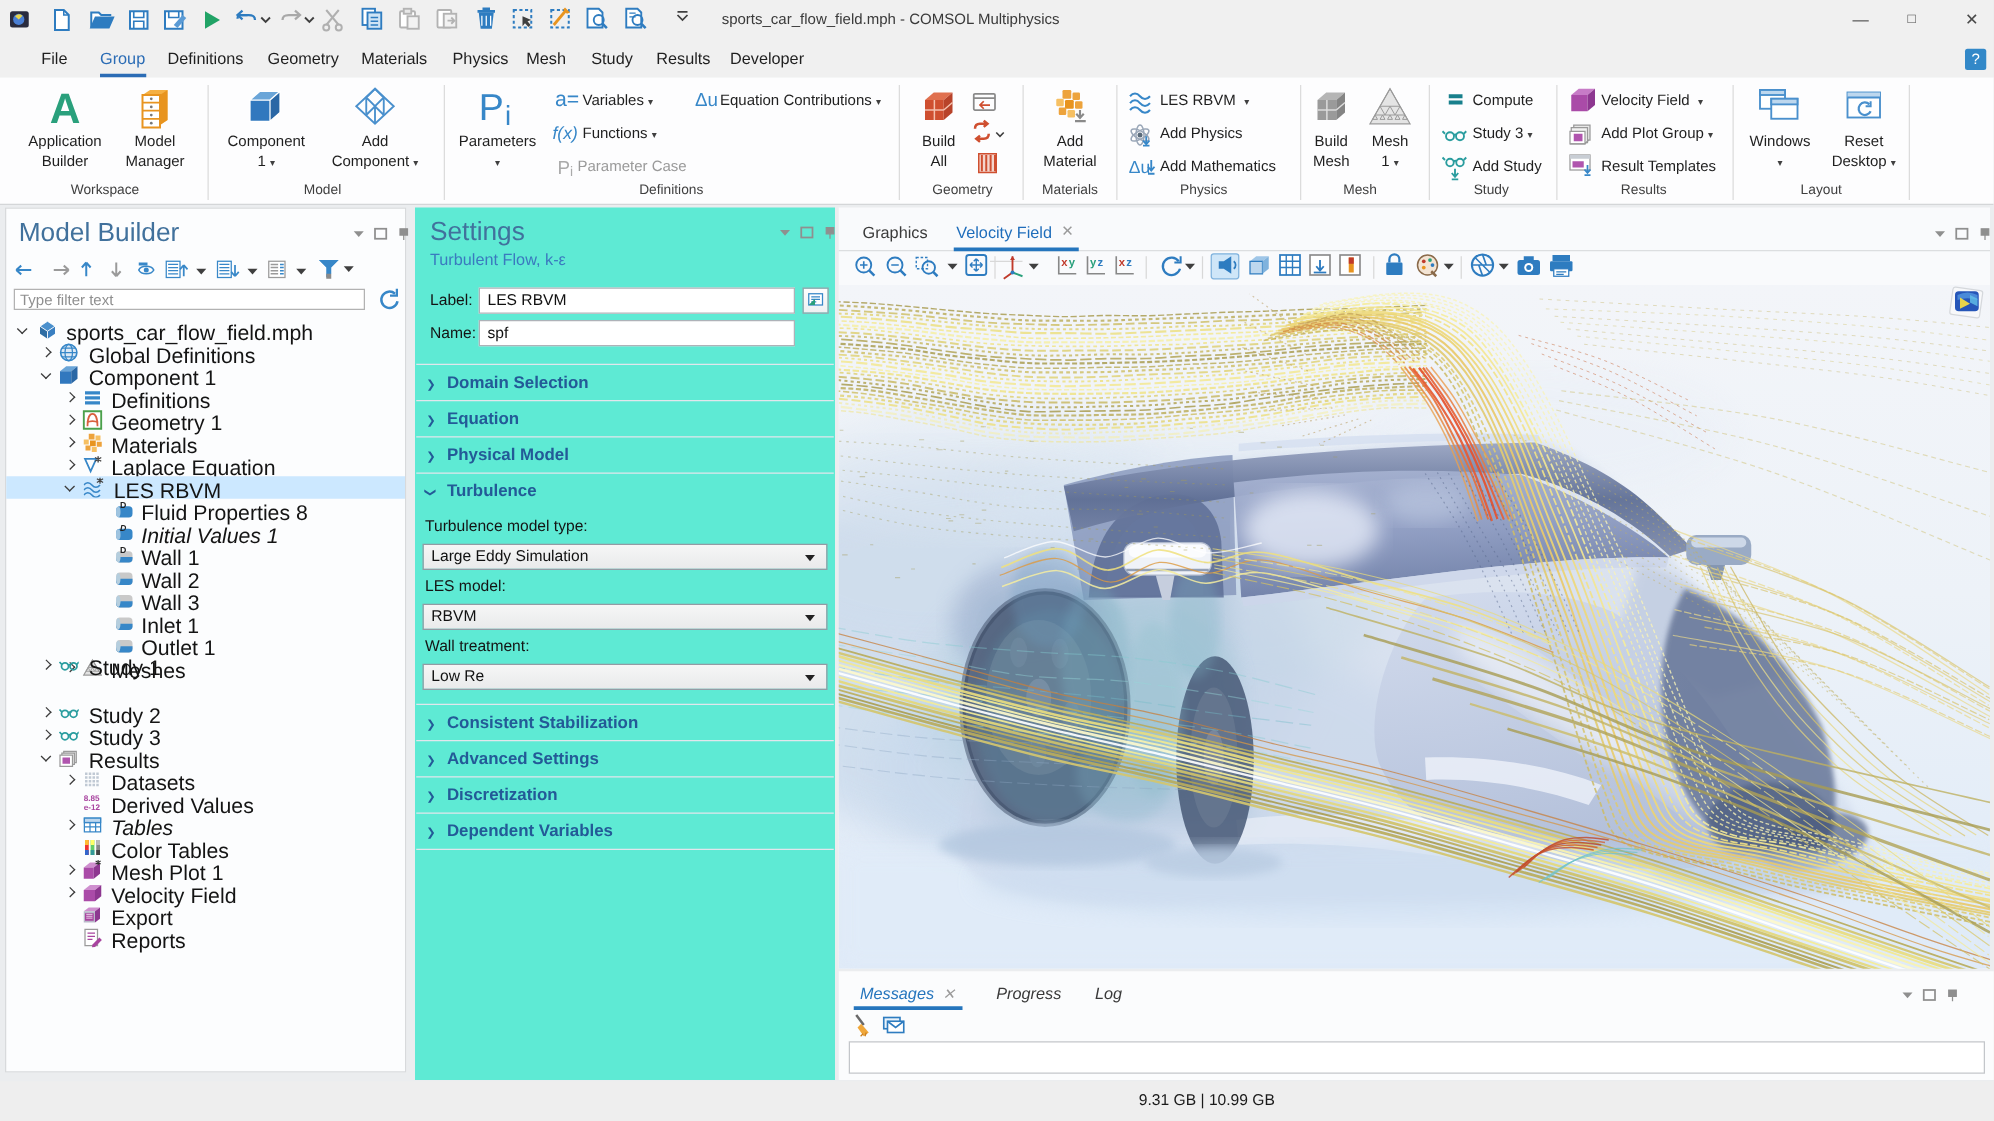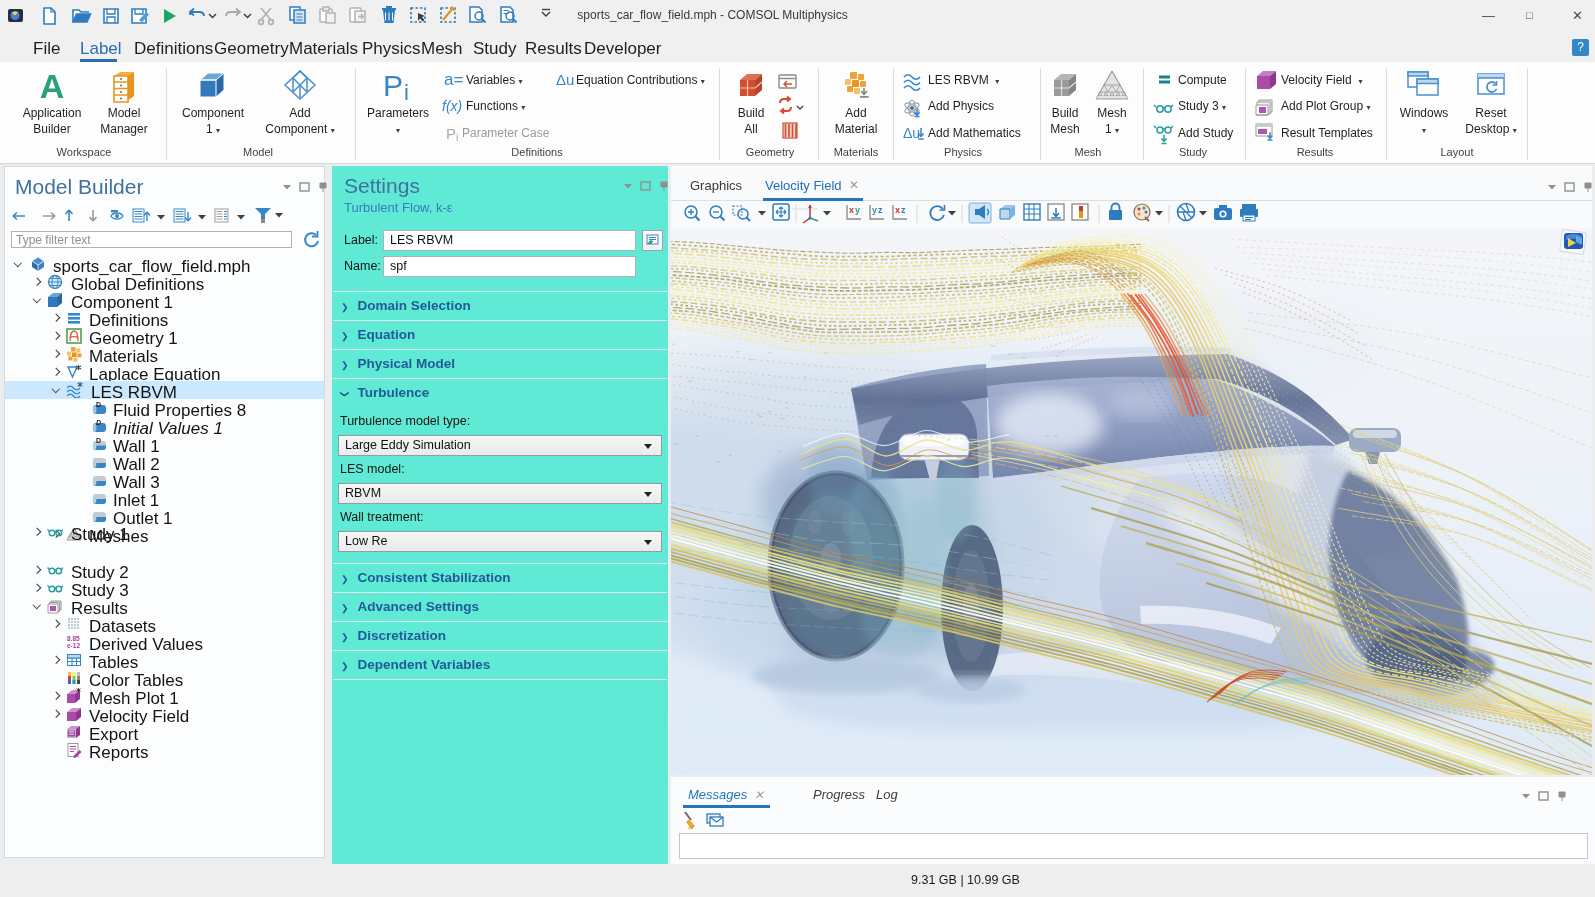--- a/index.html
+++ b/index.html
@@ -4,21 +4,21 @@
 <style>
 * { margin:0; padding:0; box-sizing:border-box; }
 html,body { width:1595px; height:897px; overflow:hidden; }
 body { font-family:"Liberation Sans", sans-serif; background:#ebedef; position:relative; }
 .abs { position:absolute; }
 
 #titlebar { left:0; top:0; width:1595px; height:32px; background:#f0f0f0; }
 #title-text { left:0; top:8px; width:1425px; text-align:center; font-size:12px; color:#3a3a3a; }
 
 #menurow { left:0; top:32px; width:1595px; height:30px; background:#f0f0f0; }
-.menu-item { position:absolute; top:7px; font-size:17px; color:#1f1f1f; }
+.menu-item { position:absolute; top:7px; font-size:13px; color:#1f1f1f; }
 
 #ribbon { left:0; top:62px; width:1595px; height:102px; background:#fdfdfe; border-bottom:1px solid #d4d6d8; }
 .rsep { position:absolute; top:6px; width:1px; height:92px; background:#dcdcdc; }
 .rlabel { position:absolute; top:84px; font-size:11px; color:#3f3f3f; text-align:center; transform:translateX(-50%); white-space:nowrap; }
 .rbig { position:absolute; font-size:12px; color:#1f1f1f; text-align:center; transform:translateX(-50%); line-height:16px; white-space:nowrap; }
 .rrow { position:absolute; font-size:12px; color:#1f1f1f; white-space:nowrap; }
 .rrow.dis { color:#9a9a9a; }
 .chev { color:#404040; font-size:8px; }
 
 #mbpanel { left:4px; top:166px; width:321px; height:692px; background:#fcfdfe; border:1px solid #d8dadc; }
@@ -140,21 +140,21 @@
 </div>
 <div class="abs" style="left:1476px;top:8px;width:110px;height:16px;color:#4a4a4a;font-size:13px;">
   <span style="position:absolute;left:6px;top:0;">—</span>
   <span style="position:absolute;left:50px;top:1px;font-size:11px;">□</span>
   <span style="position:absolute;left:96px;top:0;">✕</span>
 </div>
 
 <div class="abs" id="menurow"></div>
 <div id="menu-items">
 <span class="menu-item abs" style="left:33px;top:39px;">File</span>
-<span class="menu-item abs" style="left:80px;top:39px;color:#2b6cb5;">Label</span>
+<span class="menu-item abs" style="left:80px;top:39px;color:#2b6cb5;">Group</span>
 <span class="menu-item abs" style="left:134px;top:39px;">Definitions</span>
 <span class="menu-item abs" style="left:214px;top:39px;">Geometry</span>
 <span class="menu-item abs" style="left:289px;top:39px;">Materials</span>
 <span class="menu-item abs" style="left:362px;top:39px;">Physics</span>
 <span class="menu-item abs" style="left:421px;top:39px;">Mesh</span>
 <span class="menu-item abs" style="left:473px;top:39px;">Study</span>
 <span class="menu-item abs" style="left:525px;top:39px;">Results</span>
 <span class="menu-item abs" style="left:584px;top:39px;">Developer</span>
 </div>
 <div class="abs" style="left:80px;top:59px;width:37px;height:3px;background:#2b6cb5;"></div>
@@ -703,21 +703,21 @@
           <use href="#i-ds"></use>
         </svg>
         <span class="txt" style="left:84px;">Datasets</span>
       </div>
 <div class="trow" style="top:466px;">
         <svg class="ticon" style="left:61px;">
           <use href="#i-dv"></use>
         </svg>
         <span class="txt" style="left:84px;">Derived Values</span>
       </div>
-<div class="trow" style="top:484px;">
+<div class="trow" style="top:484px;font-style:italic;">
         <span class="cr" style="left:48px;"></span>
         <svg class="ticon" style="left:61px;">
           <use href="#i-tab"></use>
         </svg>
         <span class="txt" style="left:84px;">Tables</span>
       </div>
 <div class="trow" style="top:502px;">
         <svg class="ticon" style="left:61px;">
           <use href="#i-ct"></use>
         </svg>
@@ -1237,21 +1237,21 @@
         <rect x="893" y="5" width="19" height="16" rx="3" fill="#2656b8"></rect>
         <path d="M 895,8 q 8,-4 16,0 l 0,4 q -8,-3 -16,0 z" fill="#4a8ad8"></path>
         <path d="M 897,10 l 8,5 -8,4 z" fill="#e8d44a"></path>
         <path d="M 905,8 l 6,3 0,6 -6,-3 z" fill="#63c0e8" opacity="0.8"></path>
       </g>
 </svg>
 </div>
 <div class="abs" id="msgpanel">
  <span class="mtab abs" style="left:17px;color:#2575bd;">Messages</span>
  <span class="abs" style="left:83px;top:11px;font-size:12px;color:#9a9a9a;">✕</span>
- <span class="mtab abs" style="left:142px;color:#3a3a3a;">Progress</span>
+ <span class="mtab abs" style="left:126px;color:#3a3a3a;">Progress</span>
  <span class="mtab abs" style="left:205px;color:#3a3a3a;">Log</span>
  <div class="abs" style="left:12px;top:28px;width:87px;height:3px;background:#2575bd;"></div>
  <div class="corner-icons abs" style="left:849px;top:13px;"><svg width="46" height="12">
         <path d="M2 4 l4 4.5 4 -4.5 z" fill="#8f8f8f"></path>
         <rect x="19" y="2" width="9" height="8" fill="none" stroke="#8f8f8f" stroke-width="1.4"></rect>
         <path d="M39 2 h6 v5 h-6 z M42 7 v4" fill="#8f8f8f" stroke="#8f8f8f"></path>
       </svg></div>
  <svg class="abs" style="left:10px;top:34px;" width="60" height="20">
   <g transform="translate(2,0)">
         <path d="M2 1 l6 8" stroke="#6a6a6a" stroke-width="2"></path>

